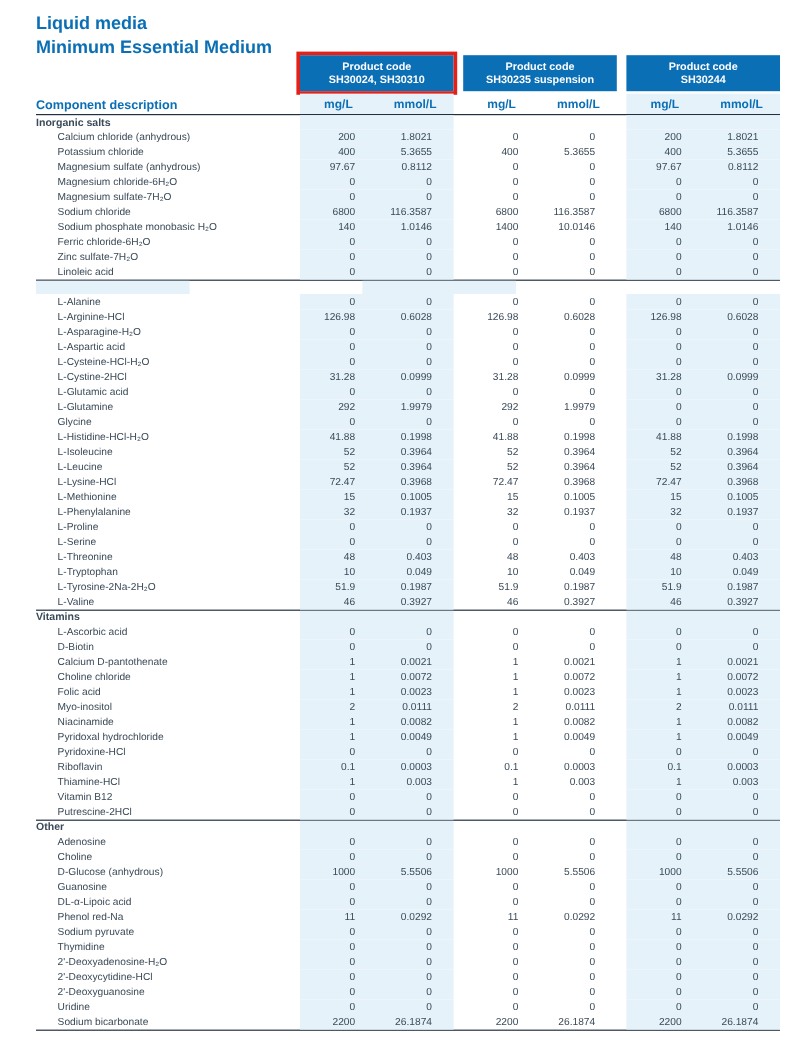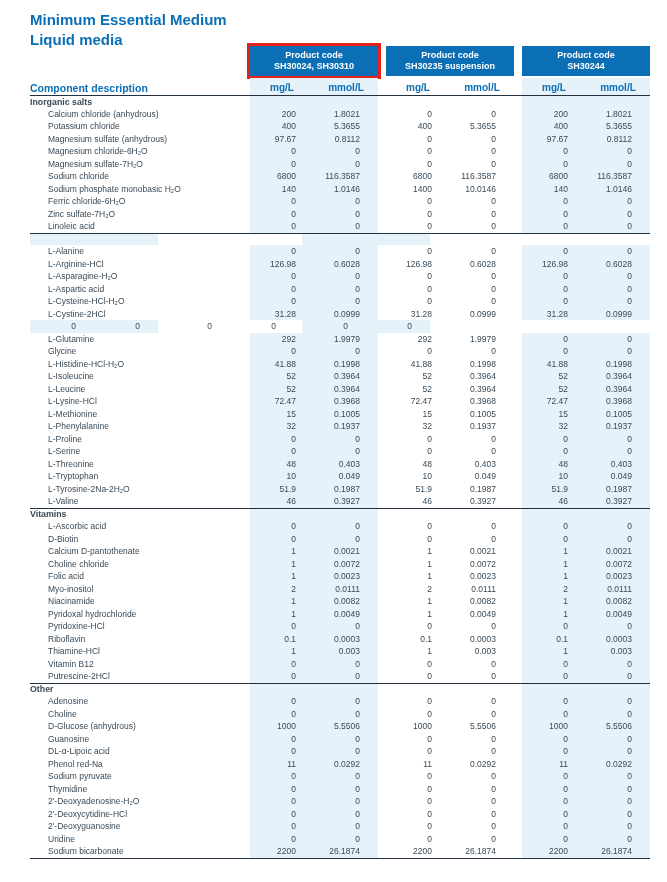--- a/index.html
+++ b/index.html
@@ -36,22 +36,22 @@
   .data-row .name{padding-left:18px;box-sizing:border-box;}
   .val{width:64px;text-align:right;padding-right:18px;box-sizing:border-box;
        font-size:8.5px;color:var(--text,#3A4A57);white-space:nowrap;}
 </style>
 </head>
 <body>
 
 <div class="page">
 
   <div class="title">
+    <div>Liquid media</div>
     <div>Minimum Essential Medium</div>
-    <div>Liquid media</div>
   </div>
 
   <div class="header-row">
     <div class="pbox highlight">
       <span>Product code</span>
       <span>SH30024, SH30310</span>
     </div>
     <div class="pbox">
       <span>Product code</span>
       <span>SH30235 suspension</span>
@@ -324,20 +324,21 @@
         <div class="group">
           <div class="val">31.28</div>
           <div class="val">0.0999</div>
         </div>
         <div class="group tint">
           <div class="val">31.28</div>
           <div class="val">0.0999</div>
         </div>
       </div>
       <div class="row data-row">
+        <div class="name comp">L-Glutamic acid</div>
         <div class="group tint">
           <div class="val">0</div>
           <div class="val">0</div>
         </div>
         <div class="group">
           <div class="val">0</div>
           <div class="val">0</div>
         </div>
         <div class="group tint">
           <div class="val">0</div>

